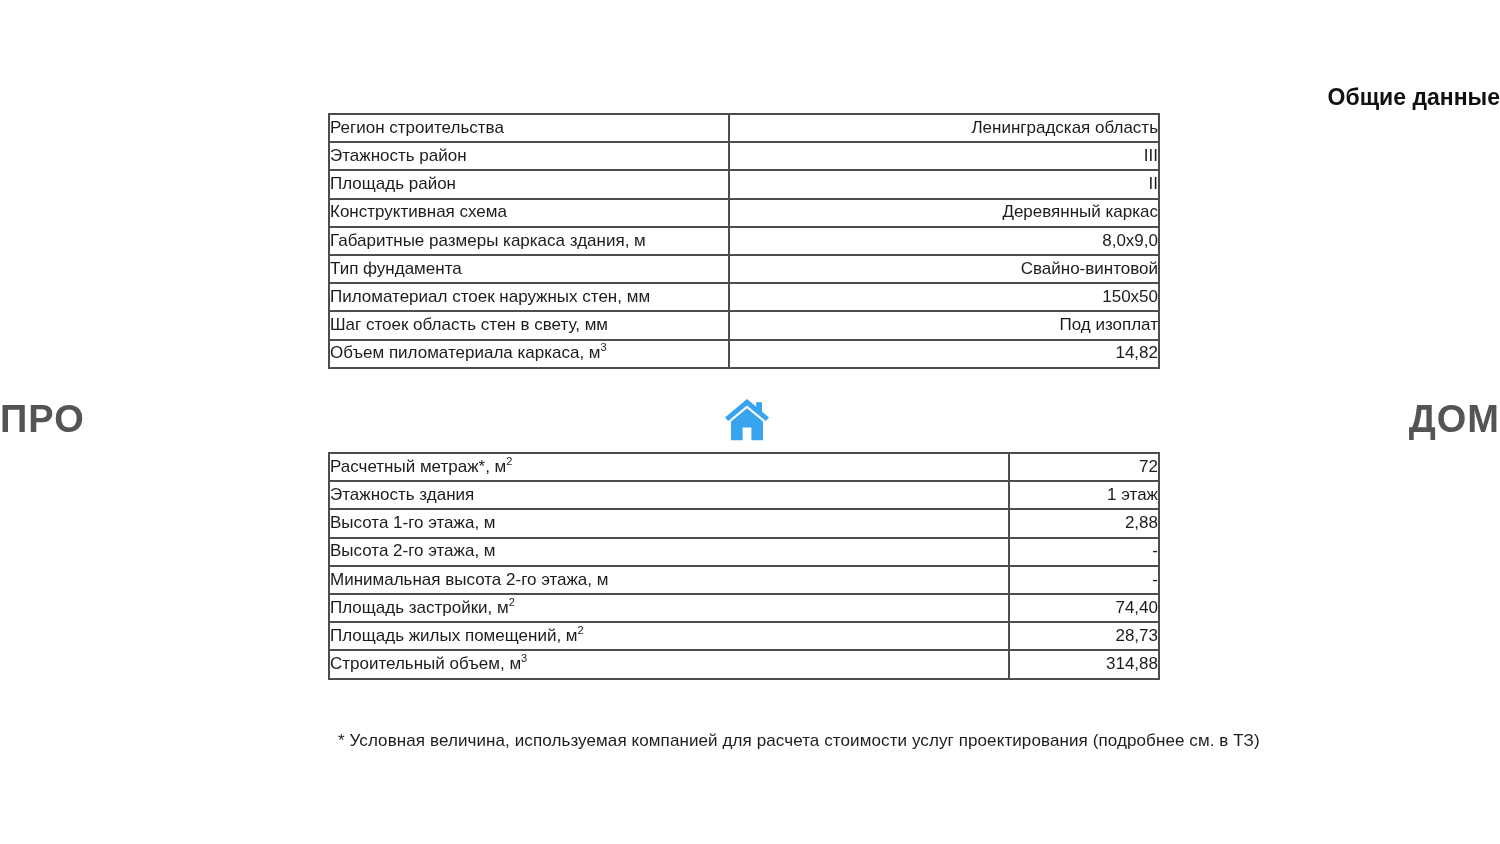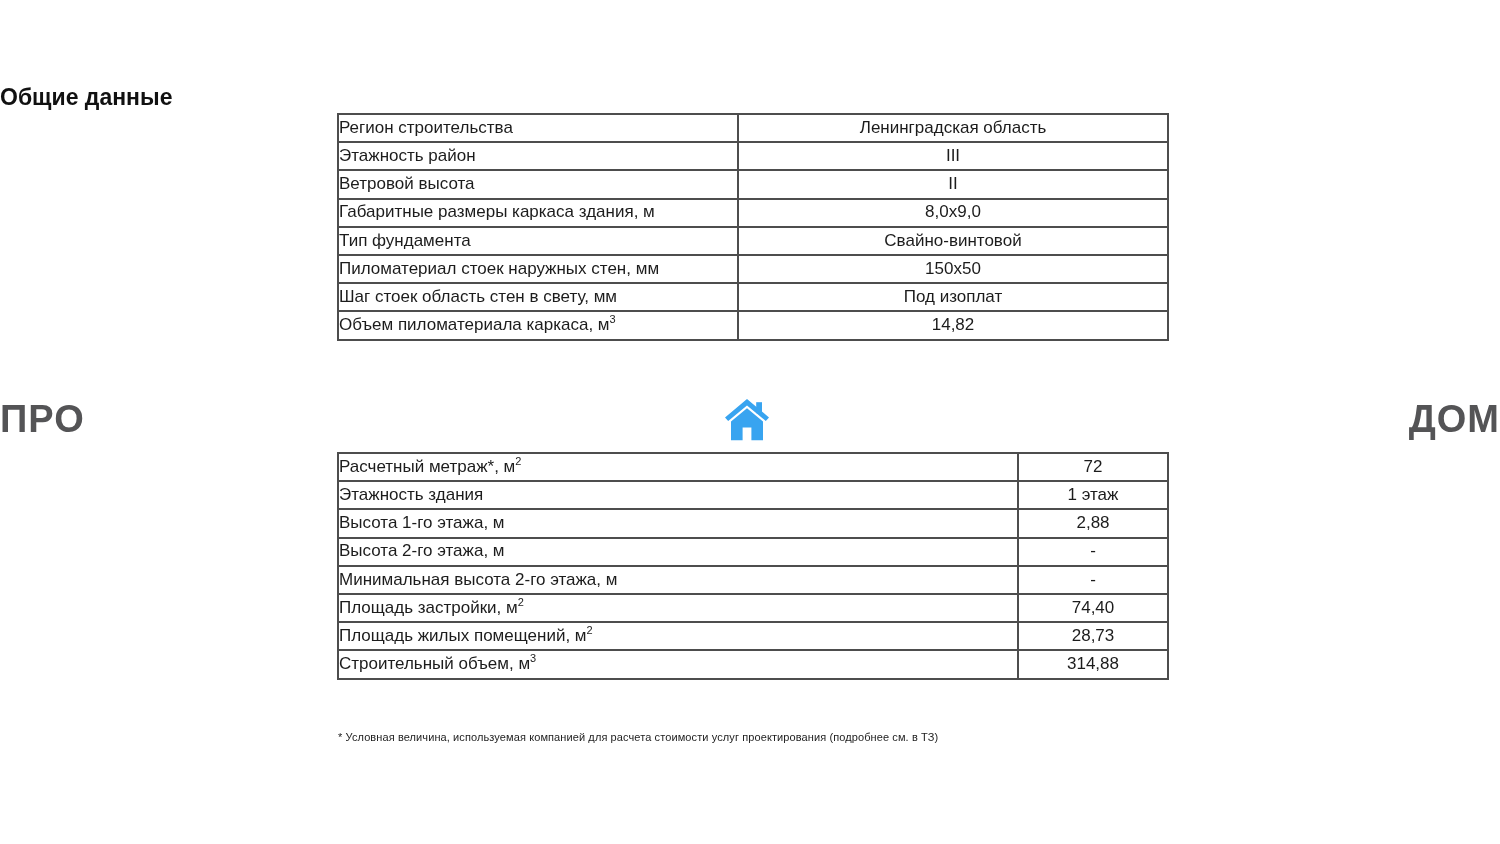--- a/index.html
+++ b/index.html
@@ -5,59 +5,59 @@
   * { margin:0; padding:0; box-sizing:border-box; }
   html,body { background:#ffffff; }
   body {
     width:1500px; height:844px;
     font-family:"Liberation Sans", sans-serif;
     position:relative; overflow:hidden;
   }
   .canvas { position:relative; width:1500px; height:844px; background:#ffffff; }
 
   .doc-title {
-    position:absolute; left:0; width:1500px; text-align:left;
+    position:absolute; left:0; width:1500px; text-align:right;
     font-size:23px; font-weight:bold; color:#111111; line-height:1.15;
   }
   .t1-title { top:84px; }
   .t2-title { top:424px; z-index:3; }
 
   table.tbl {
-    position:absolute; left:337px; width:830px;
+    position:absolute; left:328px; width:830px;
     border-collapse:collapse; table-layout:fixed; background:#ffffff;
   }
   .tbl1 { top:113px; }
   .tbl2 { top:452px; }
   table.tbl td {
     border:2px solid #4d4d4d;
     height:28.2px;
     font-size:17px; color:#1c1c1c;
     padding:0; line-height:1.1;
     overflow:hidden; white-space:nowrap;
   }
   td.lbl { text-align:left; padding-left:7px; }
-  td.val { text-align:center; }
+  td.val { text-align:right; }
   td sup { font-size:11px; line-height:0; }
   .tbl1 col.cA { width:400px; } .tbl1 col.cB { width:430px; }
   .tbl2 col.cA { width:680px; } .tbl2 col.cB { width:150px; }
 
   .logo {
     position:absolute; top:394px; left:0; width:1500px;
     display:flex; justify-content:space-between; align-items:flex-end;
     z-index:1; pointer-events:none;
   }
   .logo-txt {
     font-size:38px; font-weight:bold; letter-spacing:1px;
     color:var(--logo-gray, #545456); line-height:1;
   }
   .house { width:48px; height:44px; margin:0 6px 0 6px; position:relative; top:3px; }
 
   .footnote {
     position:absolute; top:731px; left:338px;
-    font-size:11px; color:#1d1d1d; letter-spacing:0.1px;
+    font-size:17px; color:#1d1d1d; letter-spacing:0.1px;
   }
 </style>
 </head>
 <body>
 
 <div class="canvas">
 
   <div class="doc-title t1-title">Общие данные</div>
 
   <table class="tbl tbl1">
@@ -68,22 +68,26 @@
     <tbody>
         <tr>
           <td class="lbl">Регион строительства</td>
           <td class="val">Ленинградская область</td>
         </tr>
         <tr>
           <td class="lbl">Этажность район</td>
           <td class="val">III</td>
         </tr>
         <tr>
-          <td class="lbl">Ветровой высота</td>
+          <td class="lbl">Площадь район</td>
           <td class="val">II</td>
+        </tr>
+        <tr>
+          <td class="lbl">Конструктивная схема</td>
+          <td class="val">Деревянный каркас</td>
         </tr>
         <tr>
           <td class="lbl">Габаритные размеры каркаса здания, м</td>
           <td class="val">8,0х9,0</td>
         </tr>
         <tr>
           <td class="lbl">Тип фундамента</td>
           <td class="val">Свайно-винтовой</td>
         </tr>
         <tr>

